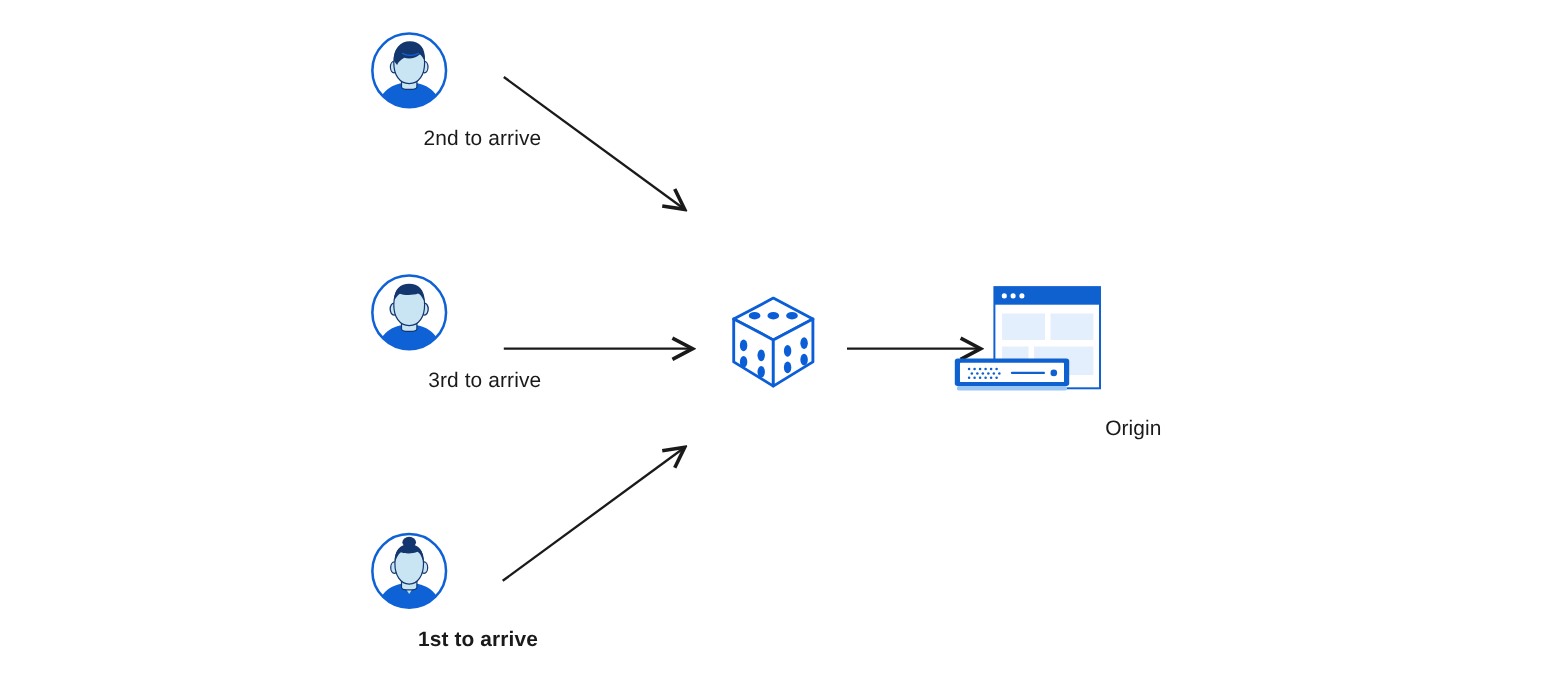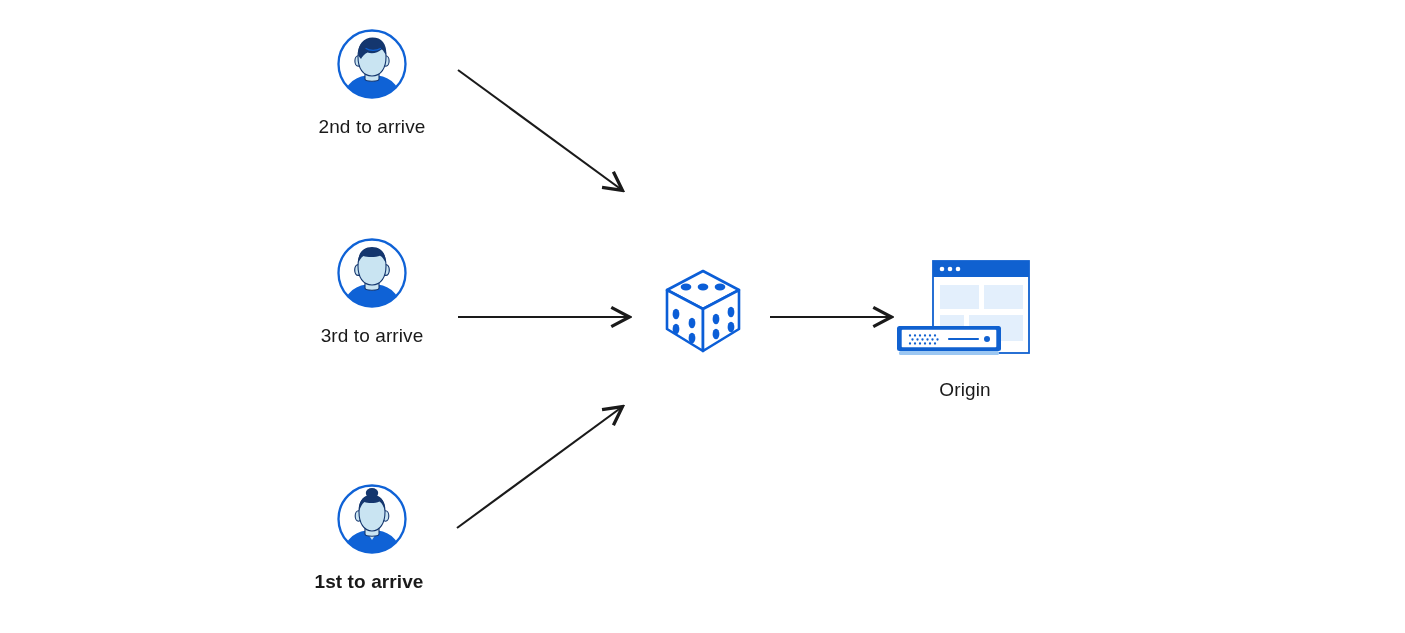--- a/index.html
+++ b/index.html
@@ -21,21 +21,21 @@
     position: absolute;
   }
   .icon-wrap {
     position: absolute;
     left: 0;
     top: 0;
   }
   .node-label {
     position: absolute;
     width: 240px;
-    text-align: center;
+    text-align: right;
     font-family: "Liberation Sans", sans-serif;
     font-size: 19px;
     color: #1a1a1a;
     letter-spacing: 0.1px;
     white-space: nowrap;
   }
   .arrow-layer {
     position: absolute;
     left: 0;
     top: 0;
@@ -87,21 +87,21 @@
 
         <path d="M 22.2 27.5 C 21.5 16 28 9.5 36.5 9.5 C 45.5 9.5 51 15.5 50.2 27
                  C 48.5 25.5 47.5 22 45.5 21.5 C 42 25 36 26 31.5 24.5
                  C 28.5 26 26 28.5 25 31 C 24 30 23 28.5 22.2 27.5 Z" fill="#14366e"></path>
         <path d="M 30 20.5 C 33.5 22.8 40 23.2 44.5 20.5" fill="none" stroke="#0f62d6" stroke-width="1.2" stroke-linecap="round"></path>
       </g>
     </svg>
     <div class="node-label" style="left:-84px; top:88px;">2nd to arrive</div>
   </div>
 
-  <div class="node" style="left:336px; top:237px; width:72px; height:72px;">
+  <div class="node" style="left:336px; top:248px; width:72px; height:72px;">
     <svg class="icon-wrap" width="72" height="72" viewBox="0 0 72 72">
       <defs>
         <clipPath id="clipB">
             <circle cx="36" cy="36" r="33.5"></circle>
           </clipPath>
       </defs>
       <circle cx="36" cy="36" r="33.5" fill="#ffffff" stroke="#0f62d6" stroke-width="2.3"></circle>
       <g clip-path="url(#clipB)">
         <path d="M 36 47 C 18 47 7 58 5 76 L 67 76 C 65 58 54 47 36 47 Z" fill="#0f62d6"></path>
         <path d="M 29 39 L 29 51 C 29 54 43 54 43 51 L 43 39 Z" fill="#c9e4f2" stroke="#14366e" stroke-width="1.1"></path>
@@ -169,21 +169,21 @@
 
       <g fill="#0b5ed7">
         <ellipse cx="55" cy="52" rx="3.4" ry="5.3"></ellipse>
         <ellipse cx="70" cy="45" rx="3.4" ry="5.3"></ellipse>
         <ellipse cx="55" cy="67" rx="3.4" ry="5.3"></ellipse>
         <ellipse cx="70" cy="60" rx="3.4" ry="5.3"></ellipse>
       </g>
     </svg>
   </div>
 
-  <div class="node" style="left:893px; top:258px; width:145px; height:105px;">
+  <div class="node" style="left:864px; top:258px; width:145px; height:105px;">
     <svg class="icon-wrap" width="145" height="105" viewBox="0 0 145 105">
 
       <g>
         <rect x="40" y="3" width="96" height="92" fill="#ffffff" stroke="#1061d0" stroke-width="1.8"></rect>
         <rect x="40" y="3" width="96" height="16" fill="#1061d0"></rect>
         <circle cx="49" cy="11" r="2.3" fill="#ffffff"></circle>
         <circle cx="57" cy="11" r="2.3" fill="#ffffff"></circle>
         <circle cx="65" cy="11" r="2.3" fill="#ffffff"></circle>
 
         <rect x="47" y="27" width="39" height="24" fill="#e3effc"></rect>

